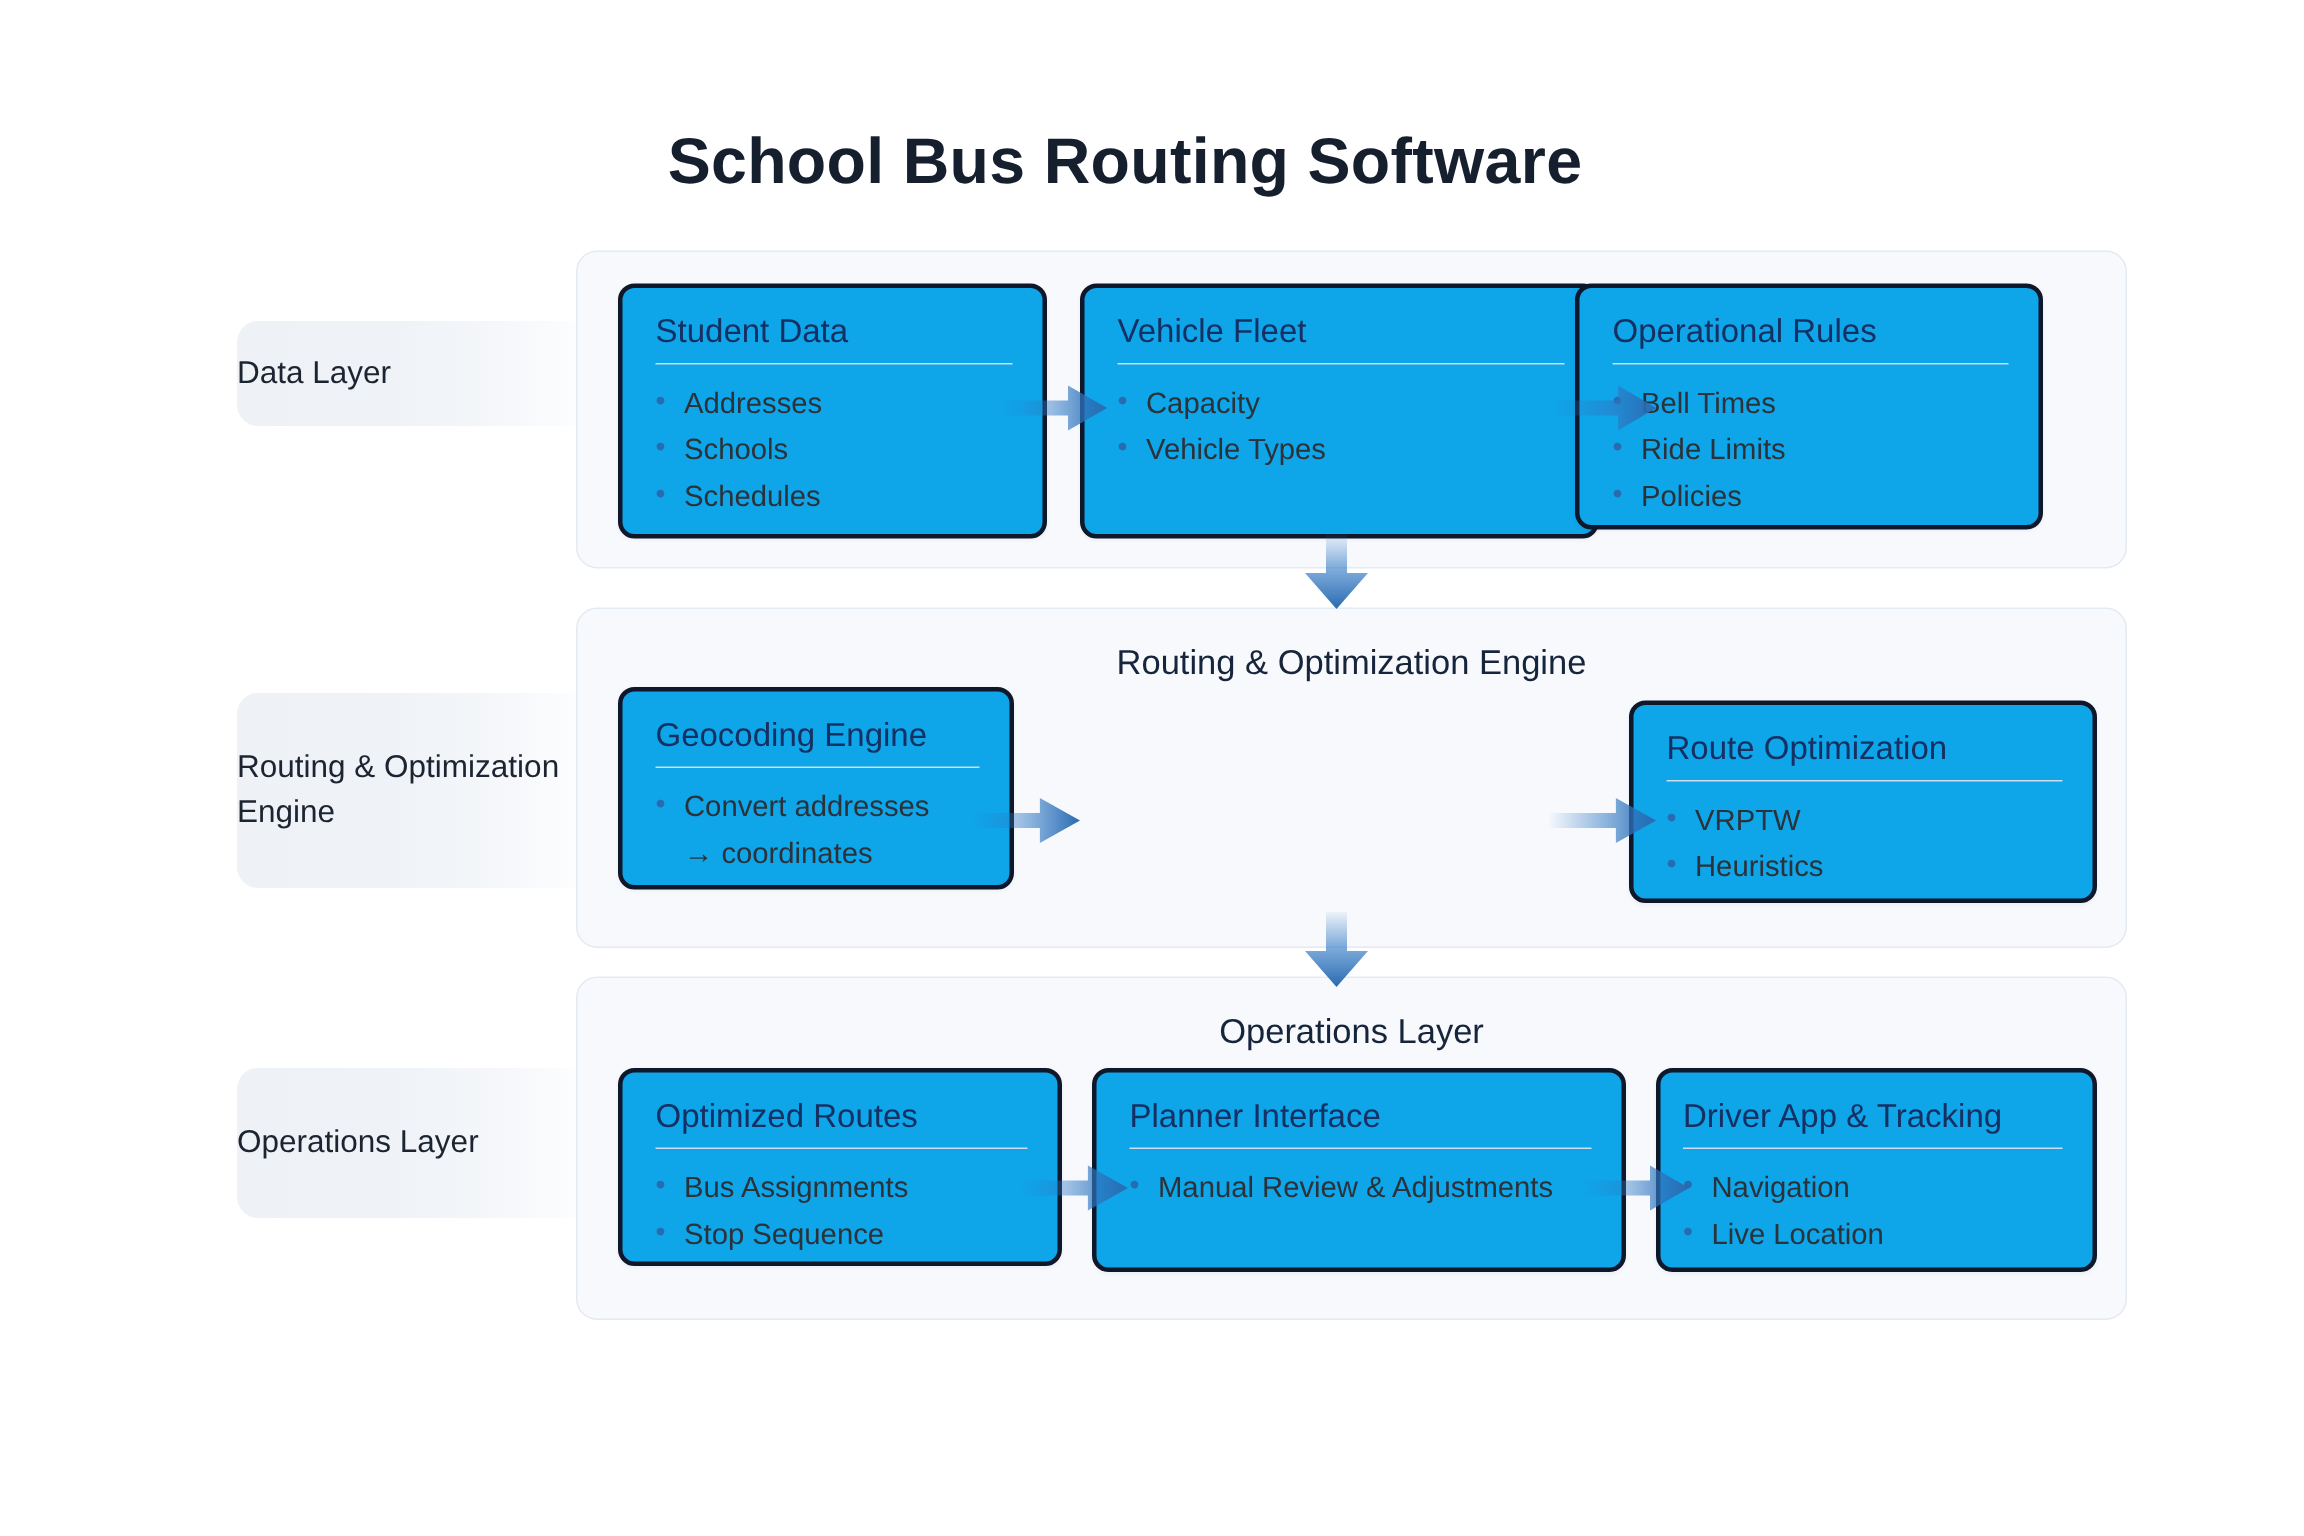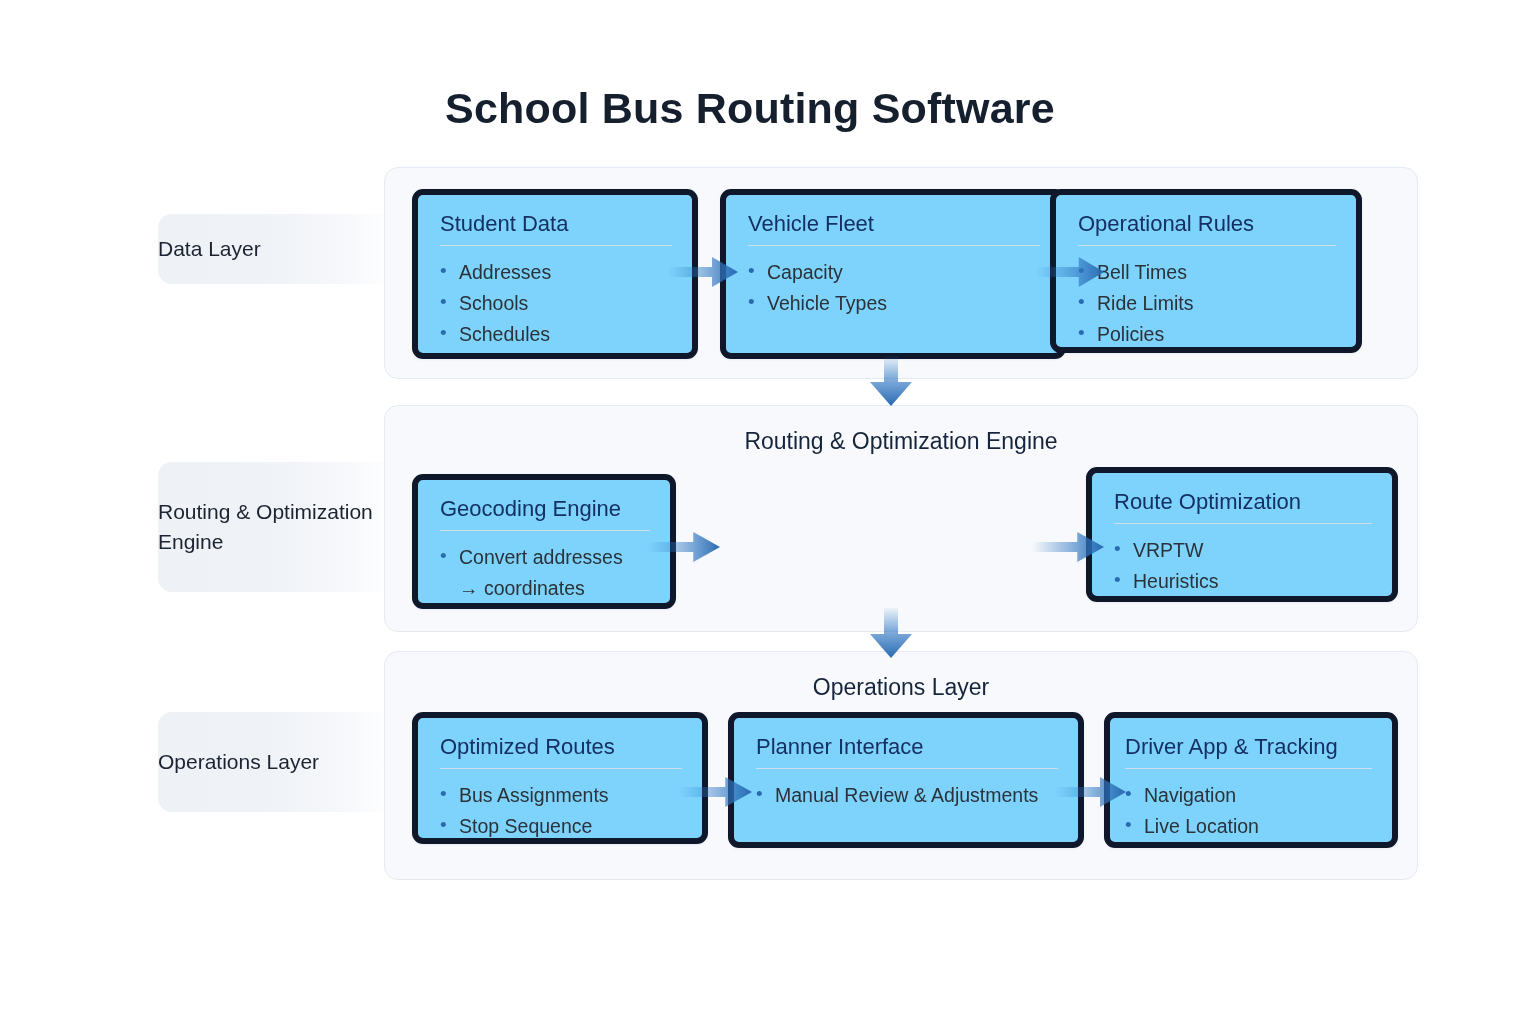--- a/index.html
+++ b/index.html
@@ -68,22 +68,22 @@
     top: 22px;
     width: 100%;
     text-align: center;
     font-size: 23px;
     color: #17253c;
   }
 
   
   .card {
     position: absolute;
-    background: #7dd3fc;
-    border: 6px solid #0f172a;
+    background: #0ea5e9;
+    border: 3px solid #0f172a;
     border-radius: 11px;
     box-shadow: 0 1px 3px rgba(36,60,100,0.055);
     padding: 16px 20px 14px 22px;
   }
 
   .card-title {
     font-size: 22px;
     color: #153063;
     white-space: nowrap;
     line-height: 1.15;
@@ -115,21 +115,21 @@
     padding-left: 19px;
   }
   .card-list li.sub::before { content: ""; }
 
   
   .c-student   { left: 412px; top: 189px; width: 286px; height: 170px; }
   .c-vehicle   { left: 720px; top: 189px; width: 346px; height: 170px; }
   .c-rules     { left: 1050px; top: 189px; width: 312px; height: 164px; }
 
   
-  .c-geocode   { left: 412px; top: 474px; width: 264px; height: 135px; }
+  .c-geocode   { left: 412px; top: 458px; width: 264px; height: 135px; }
   .c-constraint{ left: 702px; top: 467px; width: 360px; height: 135px; }
   .c-routeopt  { left: 1086px; top: 467px; width: 312px; height: 135px; }
 
   
   .c-optroutes { left: 412px; top: 712px; width: 296px; height: 132px; }
   .c-planner   { left: 728px; top: 712px; width: 356px; height: 136px; }
   .c-driver    { left: 1104px; top: 712px; width: 294px; height: 136px; padding-left: 15px; }
 
   
   .h-arrow {

